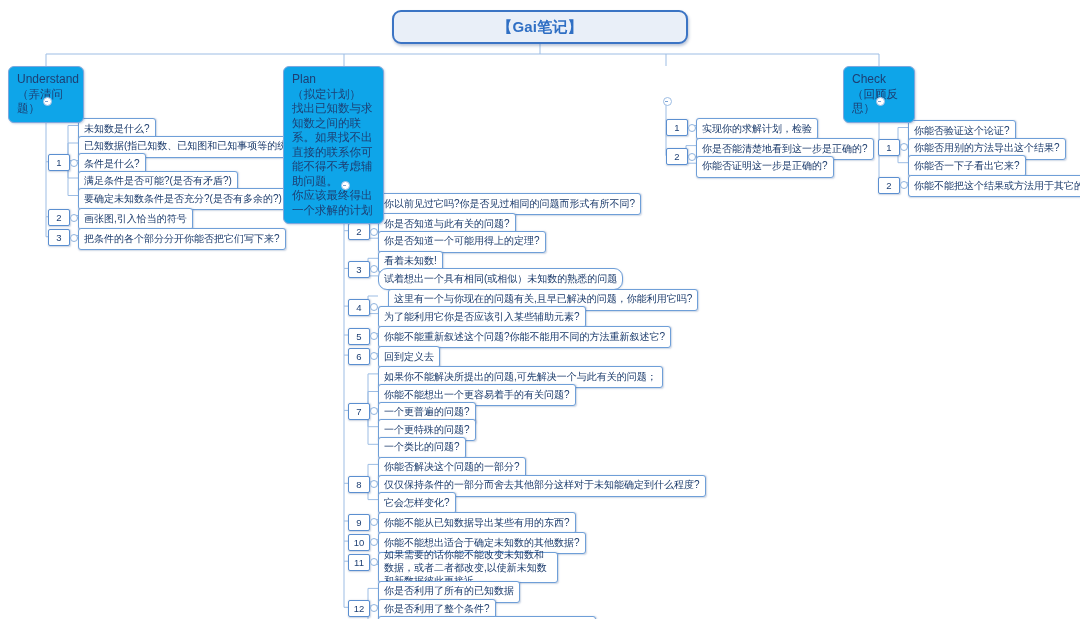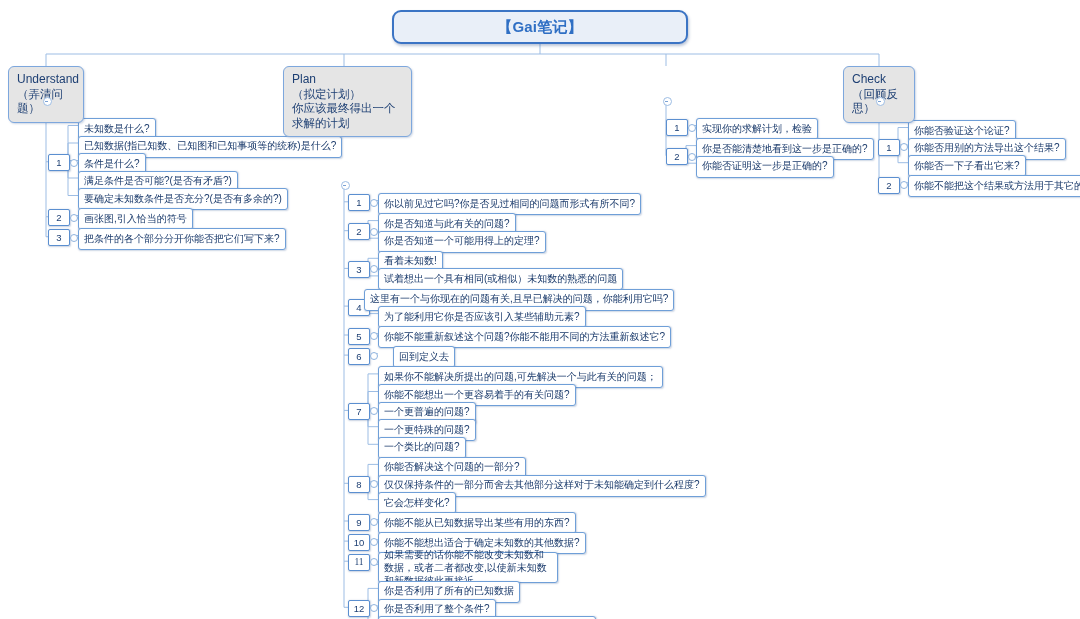--- a/index.html
+++ b/index.html
@@ -24,34 +24,34 @@
     box-shadow:1px 2px 3px rgba(60,90,140,.35);
     display:flex;align-items:center;justify-content:center;
     font-size:15px;font-weight:bold;color:#17355f;
     letter-spacing:.2px;
     z-index:5;
   }
   .root .hl{color:#2f6fc4;}
 
   
   .branch{
-    background:#e5e5e5;
+    background:#0ea5e9;
     border:1px solid #7da7dd;
     border-radius:6px;
     box-shadow:1px 1px 2px rgba(80,110,160,.28);
     color:#1d3f73;
     font-size:11.5px;
     line-height:14.5px;
     padding:5px 8px 6px 8px;
     z-index:4;
   }
   .branch .en{font-size:12px;}
 
   #b-understand{left:8px;top:66px;width:76px;}
-  #b-plan{left:283px;top:66px;width:129px;}
+  #b-plan{left:283px;top:66px;width:101px;}
   #b-solve{left:630px;top:66px;width:72px;}
   #b-check{left:843px;top:66px;width:72px;}
 
   
   .num{
     background:#ffffff;
     border:1px solid #5b8fd0;
     border-radius:2px;
     box-shadow:.5px .5px 1.5px rgba(80,110,160,.3);
     width:20px;height:15px;
@@ -221,20 +221,21 @@
 
   <div class="node branch" id="b-understand">
     <div class="en">Understand</div>
     <div>（弄清问题）</div>
   </div>
 
   <div class="node branch" id="b-plan">
     <div class="en">Plan</div>
     <div>（拟定计划）</div>
     <div id="plan-desc">
+        <div>找出已知数与求知数之间的联系。如果找不出直接的联系你可能不得不考虑辅助问题。</div>
         <div>你应该最终得出一个求解的计划</div>
       </div>
   </div>
 
 
   <div class="node branch" id="b-check">
     <div class="en">Check</div>
     <div>（回顾反思）</div>
   </div>
 
@@ -256,50 +257,50 @@
       <div class="num" style="position: absolute; left: 348px; top: 194.3px;">1</div>
       <div class="dot" style="left: 370px; top: 198.8px;"></div>
       <div class="leaf" style="position: absolute; left: 378px; top: 193px;">你以前见过它吗?你是否见过相同的问题而形式有所不同?</div>
       <div class="num" style="position: absolute; left: 348px; top: 223.2px;">2</div>
       <div class="dot" style="left: 370px; top: 227.7px;"></div>
       <div class="leaf" style="position: absolute; left: 378px; top: 213.1px;">你是否知道与此有关的问题?</div>
       <div class="leaf" style="position: absolute; left: 378px; top: 230.7px;">你是否知道一个可能用得上的定理?</div>
       <div class="num" style="position: absolute; left: 348px; top: 260.9px;">3</div>
       <div class="dot" style="left: 370px; top: 265.4px;"></div>
       <div class="leaf" style="position: absolute; left: 378px; top: 250.8px;">看着未知数!</div>
-      <div class="leaf" style="position: absolute; left: 378px; top: 268.4px;">试着想出一个具有相同(或相似）未知数的熟悉的问题</div>
+      <div class="leaf" style="position: absolute; left: 378px; top: 268.4px; border-radius: 9px;">试着想出一个具有相同(或相似）未知数的熟悉的问题</div>
       <div class="num" style="position: absolute; left: 348px; top: 298.6px;">4</div>
       <div class="dot" style="left: 370px; top: 303.1px;"></div>
-      <div class="leaf" style="position: absolute; left: 364px; top: 288.5px;">这里有一个与你现在的问题有关,且早已解决的问题，你能利用它吗?</div>
+      <div class="leaf" style="position: absolute; left: 388px; top: 288.5px;">这里有一个与你现在的问题有关,且早已解决的问题，你能利用它吗?</div>
       <div class="leaf" style="position: absolute; left: 378px; top: 306.1px;">为了能利用它你是否应该引入某些辅助元素?</div>
       <div class="num" style="position: absolute; left: 348px; top: 327.5px;">5</div>
       <div class="dot" style="left: 370px; top: 332px;"></div>
       <div class="leaf" style="position: absolute; left: 378px; top: 326.2px;">你能不能重新叙述这个问题?你能不能用不同的方法重新叙述它?</div>
       <div class="num" style="position: absolute; left: 348px; top: 347.6px;">6</div>
       <div class="dot" style="left: 370px; top: 352.1px;"></div>
-      <div class="leaf" style="position: absolute; left: 378px; top: 346.3px; margin-left: 15px;">回到定义去</div>
+      <div class="leaf" style="position: absolute; left: 378px; top: 346.3px;">回到定义去</div>
       <div class="num" style="position: absolute; left: 348px; top: 402.9px;">7</div>
       <div class="dot" style="left: 370px; top: 407.4px;"></div>
       <div class="leaf" style="position: absolute; left: 378px; top: 366.4px;">如果你不能解决所提出的问题,可先解决一个与此有关的问题；</div>
       <div class="leaf" style="position: absolute; left: 378px; top: 384px;">你能不能想出一个更容易着手的有关问题?</div>
       <div class="leaf" style="position: absolute; left: 378px; top: 401.6px;">一个更普遍的问题?</div>
       <div class="leaf" style="position: absolute; left: 378px; top: 419.2px;">一个更特殊的问题?</div>
       <div class="leaf" style="position: absolute; left: 378px; top: 436.8px;">一个类比的问题?</div>
       <div class="num" style="position: absolute; left: 348px; top: 475.8px;">8</div>
       <div class="dot" style="left: 370px; top: 480.3px;"></div>
       <div class="leaf" style="position: absolute; left: 378px; top: 456.9px;">你能否解决这个问题的一部分?</div>
       <div class="leaf" style="position: absolute; left: 378px; top: 474.5px;">仅仅保持条件的一部分而舍去其他部分这样对于未知能确定到什么程度?</div>
       <div class="leaf" style="position: absolute; left: 378px; top: 492.1px;">它会怎样变化?</div>
       <div class="num" style="position: absolute; left: 348px; top: 513.5px;">9</div>
       <div class="dot" style="left: 370px; top: 518px;"></div>
       <div class="leaf" style="position: absolute; left: 378px; top: 512.2px;">你能不能从已知数据导出某些有用的东西?</div>
       <div class="num" style="position: absolute; left: 348px; top: 533.6px;">10</div>
       <div class="dot" style="left: 370px; top: 538.1px;"></div>
       <div class="leaf" style="position: absolute; left: 378px; top: 532.3px;">你能不能想出适合于确定未知数的其他数据?</div>
-      <div class="num" style="position: absolute; left: 348px; top: 553.7px; font-family: Liberation Serif, serif;">11</div>
+      <div class="num" style="position: absolute; left: 348px; top: 553.7px;">11</div>
       <div class="dot" style="left: 370px; top: 558.2px;"></div>
       <div class="leaf two" style="position: absolute; left: 378px; top: 552.4px; width: 168px;">如果需要的话你能不能改变未知数和数据，或者二者都改变,以使新未知数和新数据彼此更接近</div>
       <div class="num" style="position: absolute; left: 348px; top: 599.8px;">12</div>
       <div class="dot" style="left: 370px; top: 604.3px;"></div>
       <div class="leaf" style="position: absolute; left: 378px; top: 580.9px;">你是否利用了所有的已知数据</div>
       <div class="leaf" style="position: absolute; left: 378px; top: 598.5px;">你是否利用了整个条件?</div>
       <div class="leaf" style="position: absolute; left: 378px; top: 616.1px;">你是否考虑了包含在问题中的所有必要的概念?</div>
       <div class="collapse" style="left: 340.5px; top: 181px;"></div>
       <div class="num" style="position: absolute; left: 666px; top: 119.3px;">1</div>
       <div class="dot" style="left: 688px; top: 123.8px;"></div>

